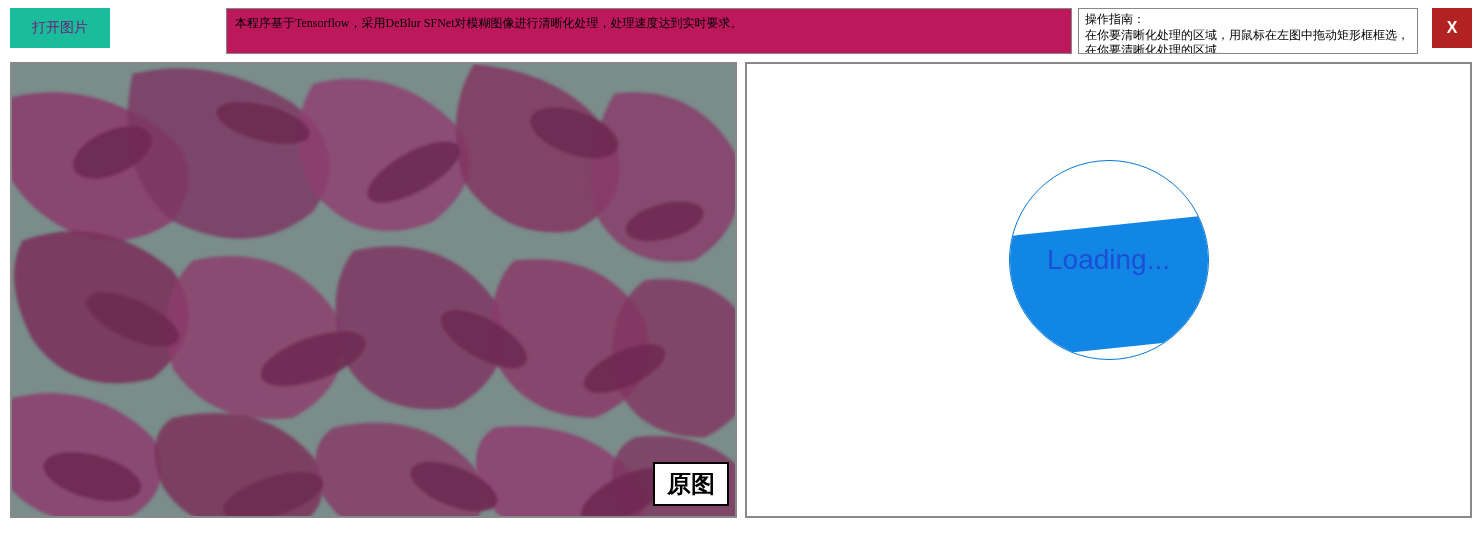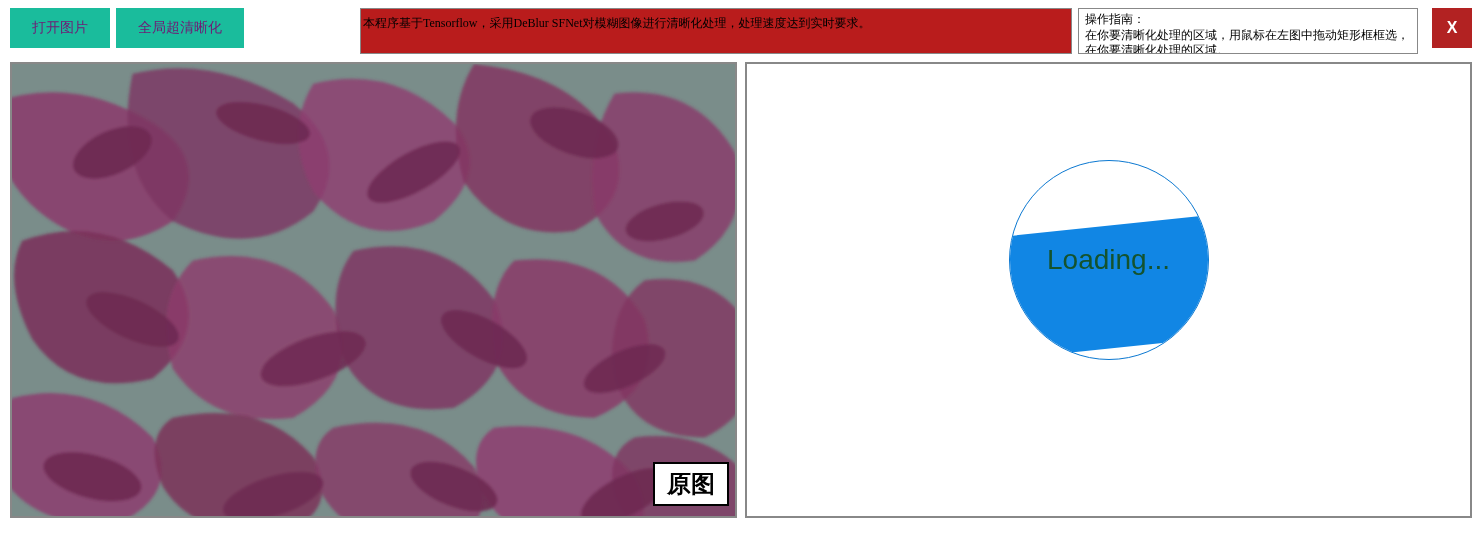--- a/index.html
+++ b/index.html
@@ -26,25 +26,25 @@
       height: 40px;
       display: flex;
       align-items: center;
       justify-content: center;
       white-space: nowrap;
       cursor: pointer;
     }
     .desc-panel {
       flex: 1;
       border: 1px solid #888;
-      background: #b91c1c;
+      background: #be185d;
       font-size: 12px;
       font-family: "SimSun", serif;
       color: #000;
-      padding: 3px 2px;
+      padding: 3px 8px;
       line-height: 1.9;
       margin-left: 110px;
       height: 46px;
       overflow: hidden;
     }
     .guide-panel {
       width: 340px;
       border: 1px solid #888;
       background: #ffffff;
       font-size: 12px;
@@ -126,41 +126,40 @@
       bottom: 0;
       width: 100%;
       height: 62%;
       background: #1186e4;
       transform: skewY(-6deg);
       transform-origin: left top;
     }
     .loading-text {
       position: relative;
       z-index: 2;
-      color: #14532d;
+      color: #1d4ed8;
       font-size: 28px;
       font-family: "Segoe UI Light", "Segoe UI", Arial, sans-serif;
       font-weight: 300;
     }
     .brand-text {
       position: absolute;
       bottom: 6px;
       right: 14px;
       font-size: 28px;
       font-family: "Segoe UI", Arial, sans-serif;
       color: #222;
     }
     .desc-line2 { display: block; margin-top: 4px; }
   </style>
 </head>
 <body>
 
 <div class="top-bar">
   <button class="btn">打开图片</button>
-  <button class="btn">全局超清晰化</button>
   <div class="desc-panel">
     <span>本程序基于Tensorflow，采用DeBlur SFNet对模糊图像进行清晰化处理，处理速度达到实时要求。</span>
   </div>
   <div class="guide-panel">
     <span>操作指南：</span><br>
     <span>在你要清晰化处理的区域，用鼠标在左图中拖动矩形框框选，</span><br>
     <span>在你要清晰化处理的区域。</span>
   </div>
   <button class="close-btn">X</button>
 </div>

